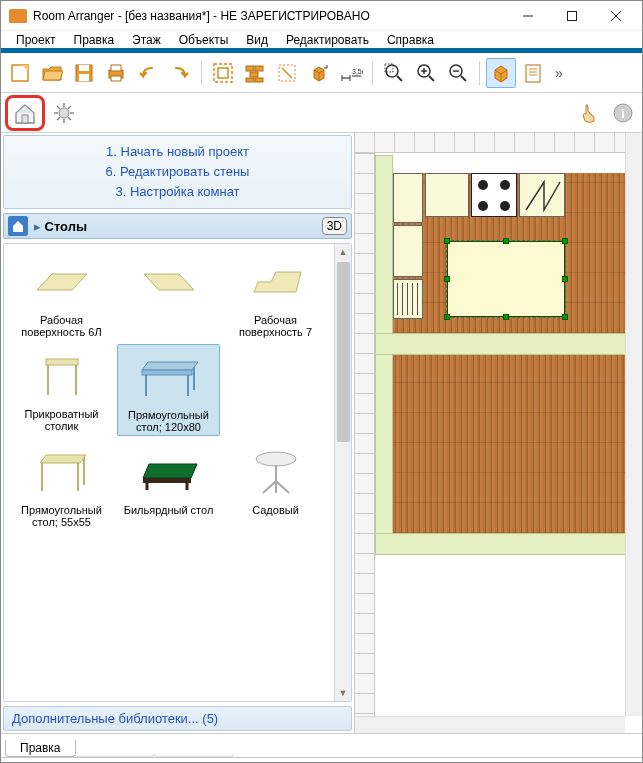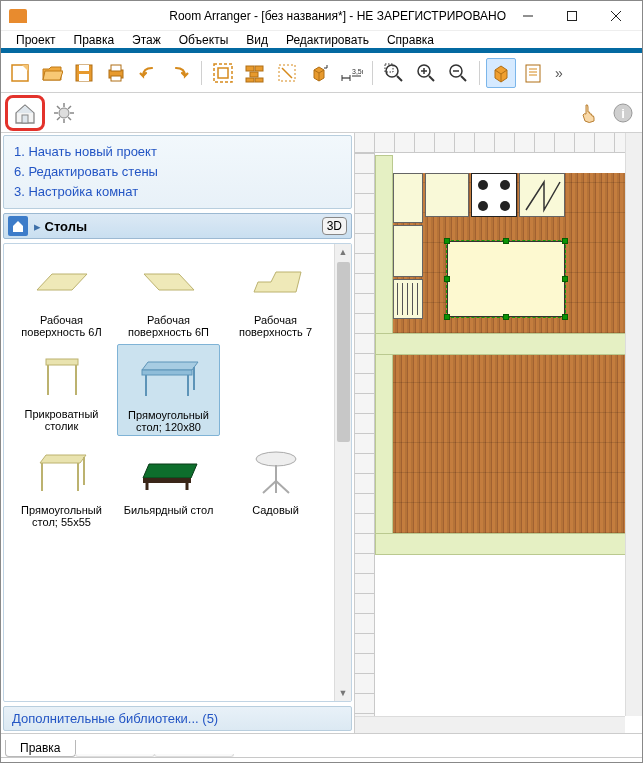--- a/index.html
+++ b/index.html
@@ -1,41 +1,41 @@
 <!DOCTYPE html>
 <html><head>
 <meta charset="utf-8">
 <style>
 * { box-sizing: border-box; margin: 0; padding: 0; font-family: "Segoe UI", Tahoma, sans-serif; }
 body { background: #fff; width: 643px; height: 763px; border: 1px solid #888; position: relative; overflow: hidden; }
 
 .titlebar { height: 30px; display: flex; align-items: center; padding: 0 4px; background: #fff; border-bottom: 1px solid #eee; }
 .titlebar .app-icon { width: 18px; height: 14px; background: #e88b2e; border-radius: 2px 2px 0 0; margin: 0 6px 0 4px; }
-.titlebar .title { font-size: 12px; color: #000; flex: 1; text-align: right; }
+.titlebar .title { font-size: 12px; color: #000; flex: 1; }
 .winbtns { display: flex; }
 .winbtn { width: 44px; height: 28px; display: flex; align-items: center; justify-content: center; font-size: 13px; color: #222; }
 .winbtn svg { stroke: #222; }
 
 .menubar { height: 22px; display: flex; align-items: center; padding: 0 6px; gap: 0; font-size: 12px; border-bottom: 5px solid #0369a1; }
 .menubar span { padding: 2px 9px; }
 
 .toolbar { height: 40px; display: flex; align-items: center; padding: 2px 4px; border-bottom: 1px solid #d0d0d0; gap: 2px; }
 .tb { width: 30px; height: 30px; display: flex; align-items: center; justify-content: center; border: 1px solid transparent; border-radius: 2px; }
 .tb.sel { background: #d6eaff; border: 1px solid #7bb6ea; }
 .sep { width: 1px; height: 24px; background: #d0d0d0; margin: 0 4px; }
 .tb svg { display: block; }
 
 .toolbar2 { height: 40px; display: flex; align-items: center; padding: 2px 4px; border-bottom: 1px solid #d0d0d0; gap: 4px; }
 .highlight-icon { border: 3px solid #e3322b; border-radius: 8px; padding: 2px; width: 40px; height: 36px; display: flex; align-items: center; justify-content: center; }
 .hand-icon { margin-left: auto; }
 
 .main { display: flex; height: 600px; position: relative; }
 .leftpanel { width: 354px; display: flex; flex-direction: column; border-right: 1px solid #ccc; }
 .wizard { background: linear-gradient(#f2f8fc, #e8f1f8); border: 1px solid #b8cede; margin: 2px; border-radius: 2px; padding: 6px 10px; font-size: 13px; }
-.wizard a { color: #2355c4; text-decoration: none; display: block; line-height: 20px; }
+.wizard a { color: #2355c4; text-decoration: none; display: block; line-height: 20px; text-align: center; }
 .cathdr { background: linear-gradient(#dce9f5,#c9dff0); border: 1px solid #9cb9d2; margin: 2px; border-radius: 2px; height: 26px; display: flex; align-items: center; padding: 0 4px; font-size: 13px; }
 .cathdr .home { width: 20px; height: 20px; background: #3d7cc9; display: flex; align-items: center; justify-content: center; border-radius: 2px; margin-right: 2px; }
 .cathdr .arrow { color: #3d6fa8; margin: 0 4px; }
 .cathdr .name { font-weight: bold; flex: 1; }
 .cathdr .btn3d { border: 1px solid #888; font-size: 12px; padding: 1px 4px; background: #f4f4f4; border-radius: 4px; }
 .catalog { flex: 1; margin: 2px; border: 1px solid #c0d4e4; background: #fff; border-radius: 2px; overflow: hidden; position: relative; }
 .catgrid { display: grid; grid-template-columns: repeat(3, 1fr); padding: 6px; gap: 4px; width: calc(100% - 18px); }
 .item { text-align: center; font-size: 11px; line-height: 12px; padding: 2px; border-radius: 2px; }
 .item.sel { background: #cbe2ef; border: 1px solid #7fb3d6; }
 .thumb { height: 60px; display: flex; align-items: center; justify-content: center; margin-bottom: 2px; }
@@ -280,21 +280,20 @@
               </svg>
             </div>
             <div>Рабочая поверхность 6Л</div>
           </div>
         <div class="item">
             <div class="thumb">
               <svg width="60" height="40">
                 <polygon points="5,12 40,12 55,28 20,28" fill="#efe9b8" stroke="#bcb26f"></polygon>
               </svg>
             </div>
-            <div>Рабочая поверхность 6П</div>
           </div>
         <div class="item">
             <div class="thumb">
               <svg width="60" height="40">
                 <polygon points="8,30 50,30 55,10 30,10 25,20 12,20" fill="#efe9b8" stroke="#bcb26f"></polygon>
               </svg>
             </div>
             <div>Рабочая поверхность 7</div>
           </div>
 

